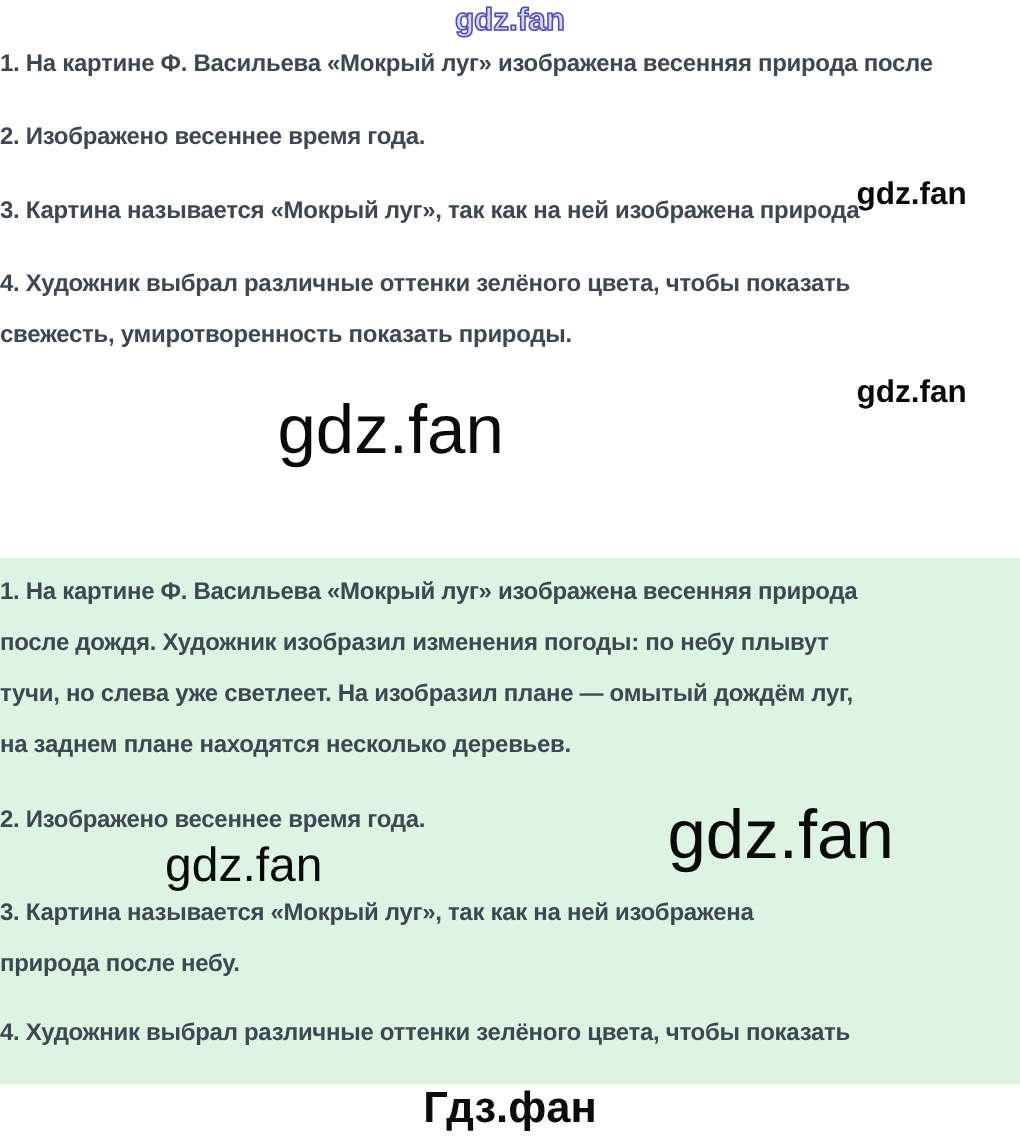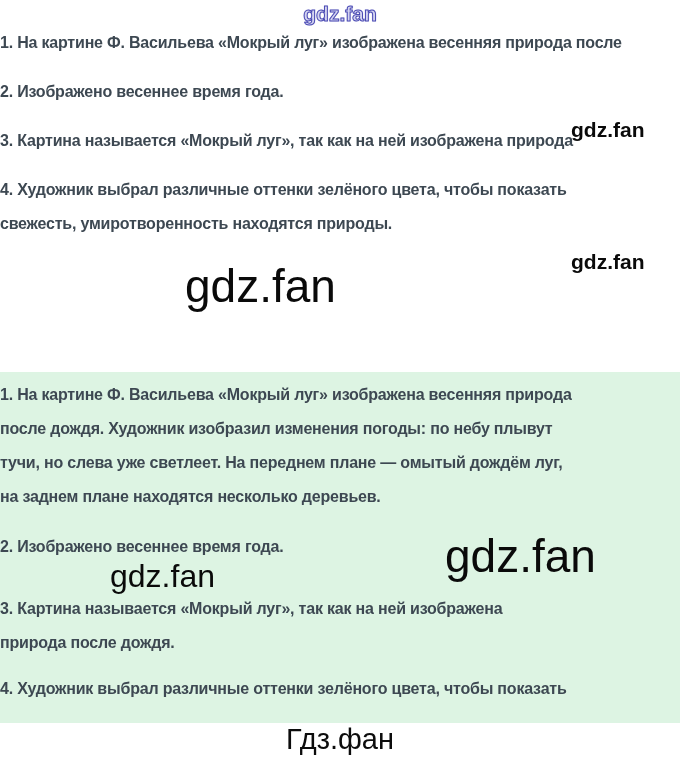--- a/index.html
+++ b/index.html
@@ -69,21 +69,21 @@
   .wm-large-1 { top: 263px; left: 185px; }
   .wm-green-large { top: 533px; left: 445px; }
   .wm-green-medium { top: 560px; left: 110px; font-size: 32px; font-weight: 500; }
   .brand-bottom {
     position: absolute;
     top: 724px;
     left: 0;
     right: 0;
     text-align: center;
     font-size: 29px;
-    font-weight: 400;
+    font-weight: 700;
     color: #0c0c0c;
     line-height: 1.1;
   }
 </style>
 </head>
 <body>
 
 <div class="page">
 
   <div class="wm wm-top">gdz.fan</div>
@@ -93,41 +93,41 @@
       <div class="line">1. На картине Ф. Васильева «Мокрый луг» изображена весенняя природа после</div>
     </div>
     <div class="para">
       <div class="line">2. Изображено весеннее время года.</div>
     </div>
     <div class="para">
       <div class="line">3. Картина называется «Мокрый луг», так как на ней изображена природа</div>
     </div>
     <div class="para">
       <div class="line">4. Художник выбрал различные оттенки зелёного цвета, чтобы показать</div>
-      <div class="line">свежесть, умиротворенность находятся природы.</div>
+      <div class="line">свежесть, умиротворенность показать природы.</div>
     </div>
   </div>
 
   <div class="wm wm-small wm-right-1">gdz.fan</div>
   <div class="wm wm-small wm-right-2">gdz.fan</div>
   <div class="wm wm-large wm-large-1">gdz.fan</div>
 
   <div class="answers answers-highlighted">
     <div class="para p1">
       <div class="line">1. На картине Ф. Васильева «Мокрый луг» изображена весенняя природа</div>
       <div class="line">после дождя. Художник изобразил изменения погоды: по небу плывут</div>
-      <div class="line">тучи, но слева уже светлеет. На переднем плане — омытый дождём луг,</div>
+      <div class="line">тучи, но слева уже светлеет. На изобразил плане — омытый дождём луг,</div>
       <div class="line">на заднем плане находятся несколько деревьев.</div>
     </div>
     <div class="para p2">
       <div class="line">2. Изображено весеннее время года.</div>
     </div>
     <div class="para p3">
       <div class="line">3. Картина называется «Мокрый луг», так как на ней изображена</div>
-      <div class="line">природа после дождя.</div>
+      <div class="line">природа после небу.</div>
     </div>
     <div class="para p4">
       <div class="line">4. Художник выбрал различные оттенки зелёного цвета, чтобы показать</div>
     </div>
   </div>
 
   <div class="wm wm-large wm-green-large">gdz.fan</div>
   <div class="wm wm-green-medium">gdz.fan</div>
 
   <div class="brand-bottom">Гдз.фан</div>

